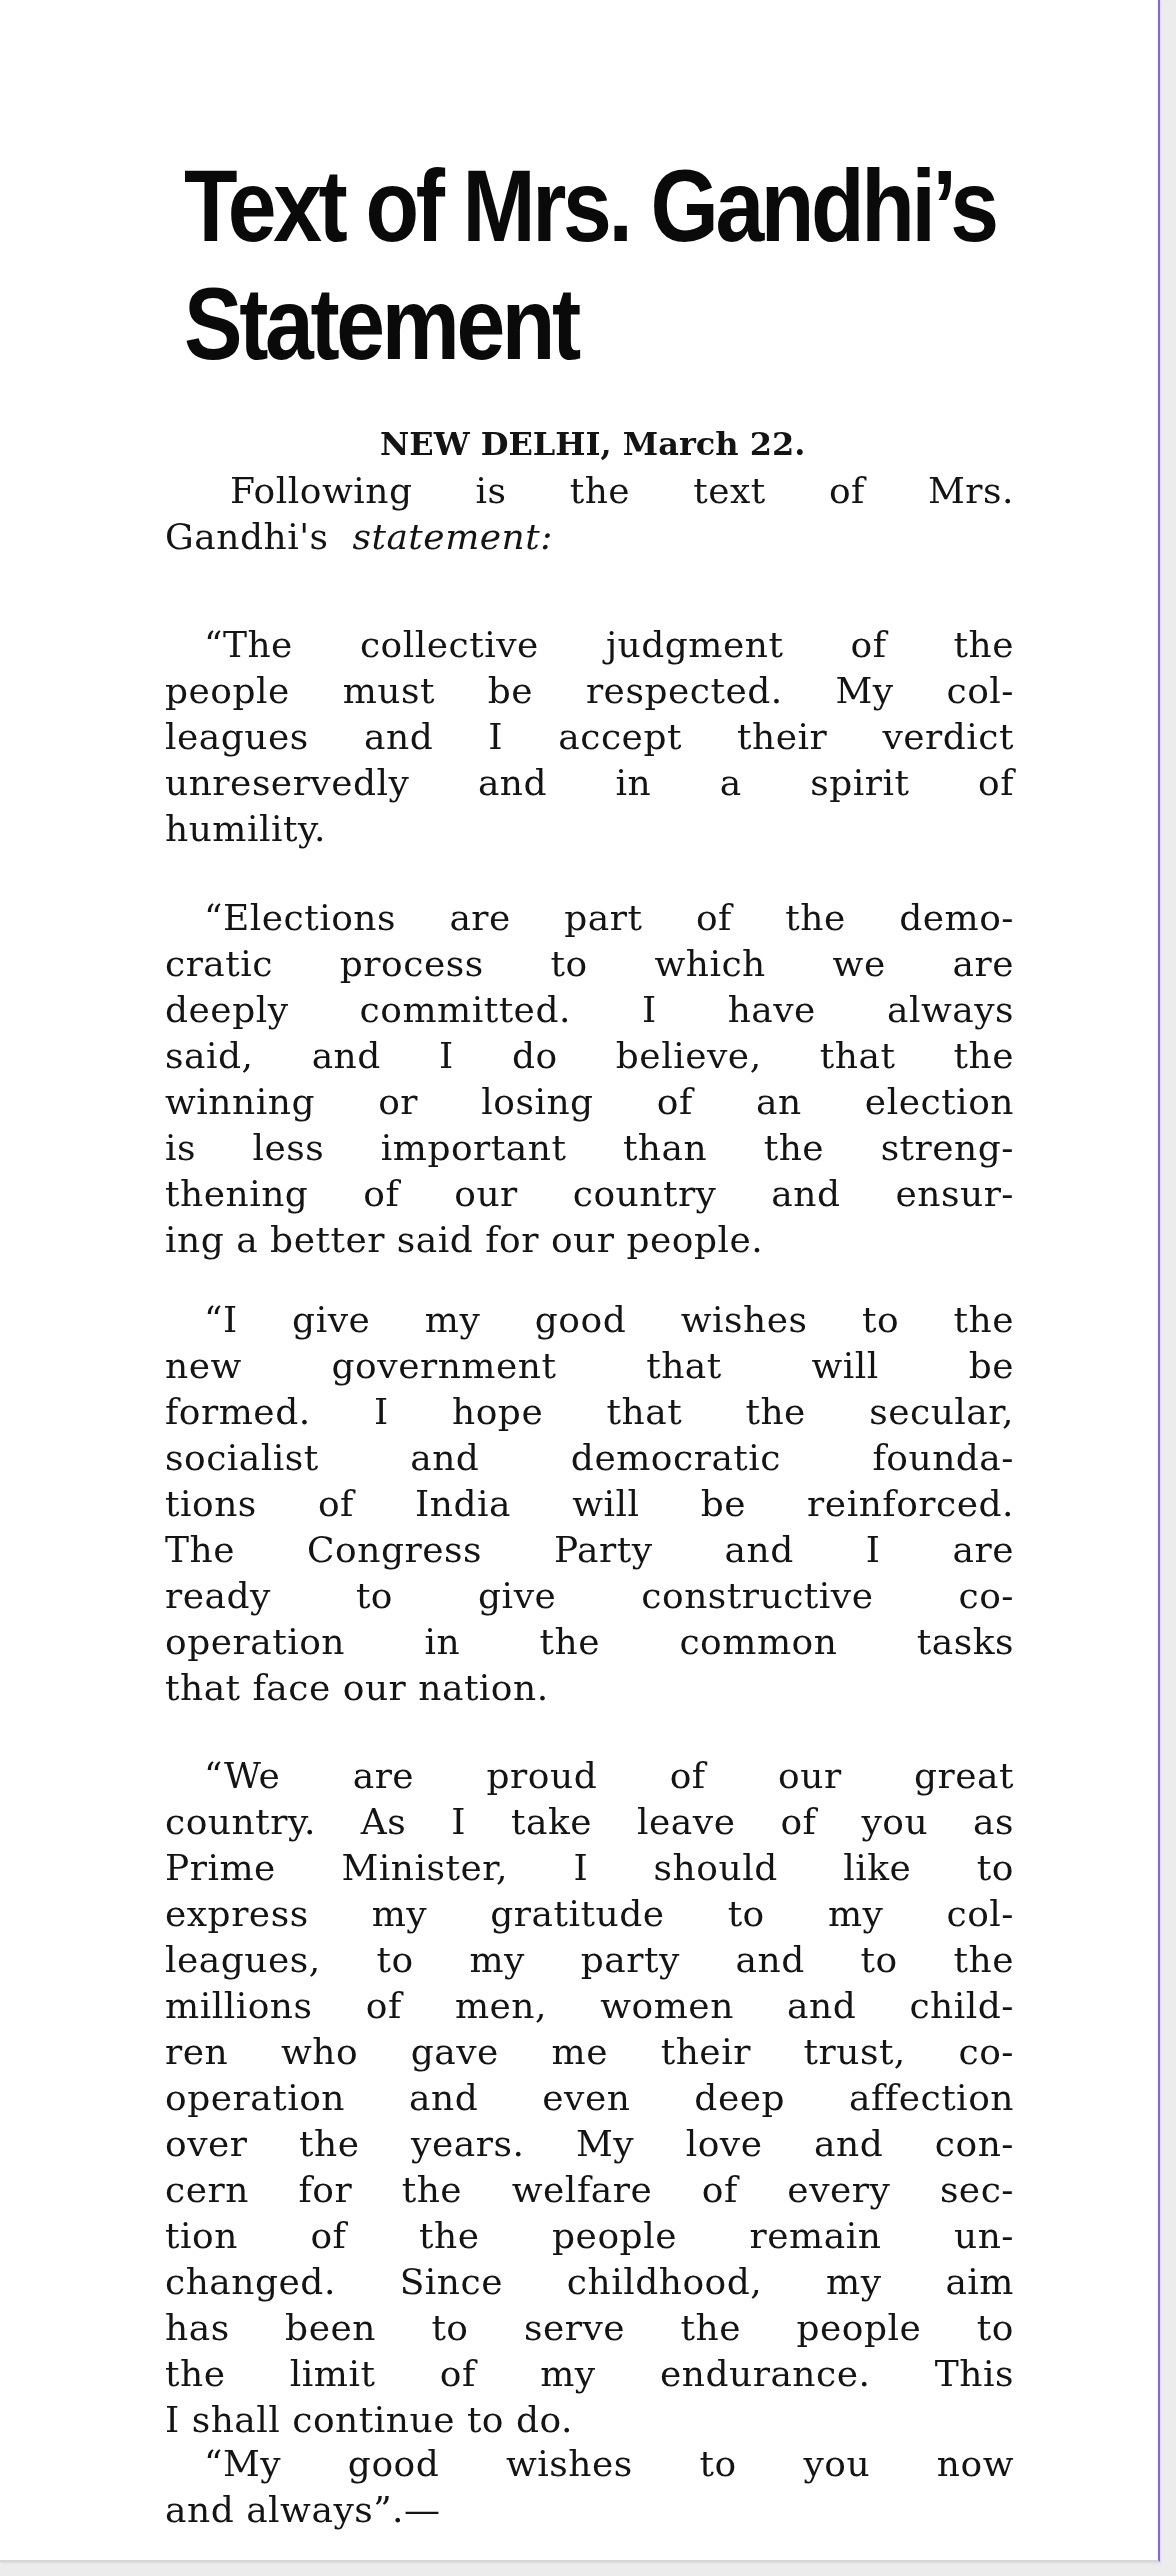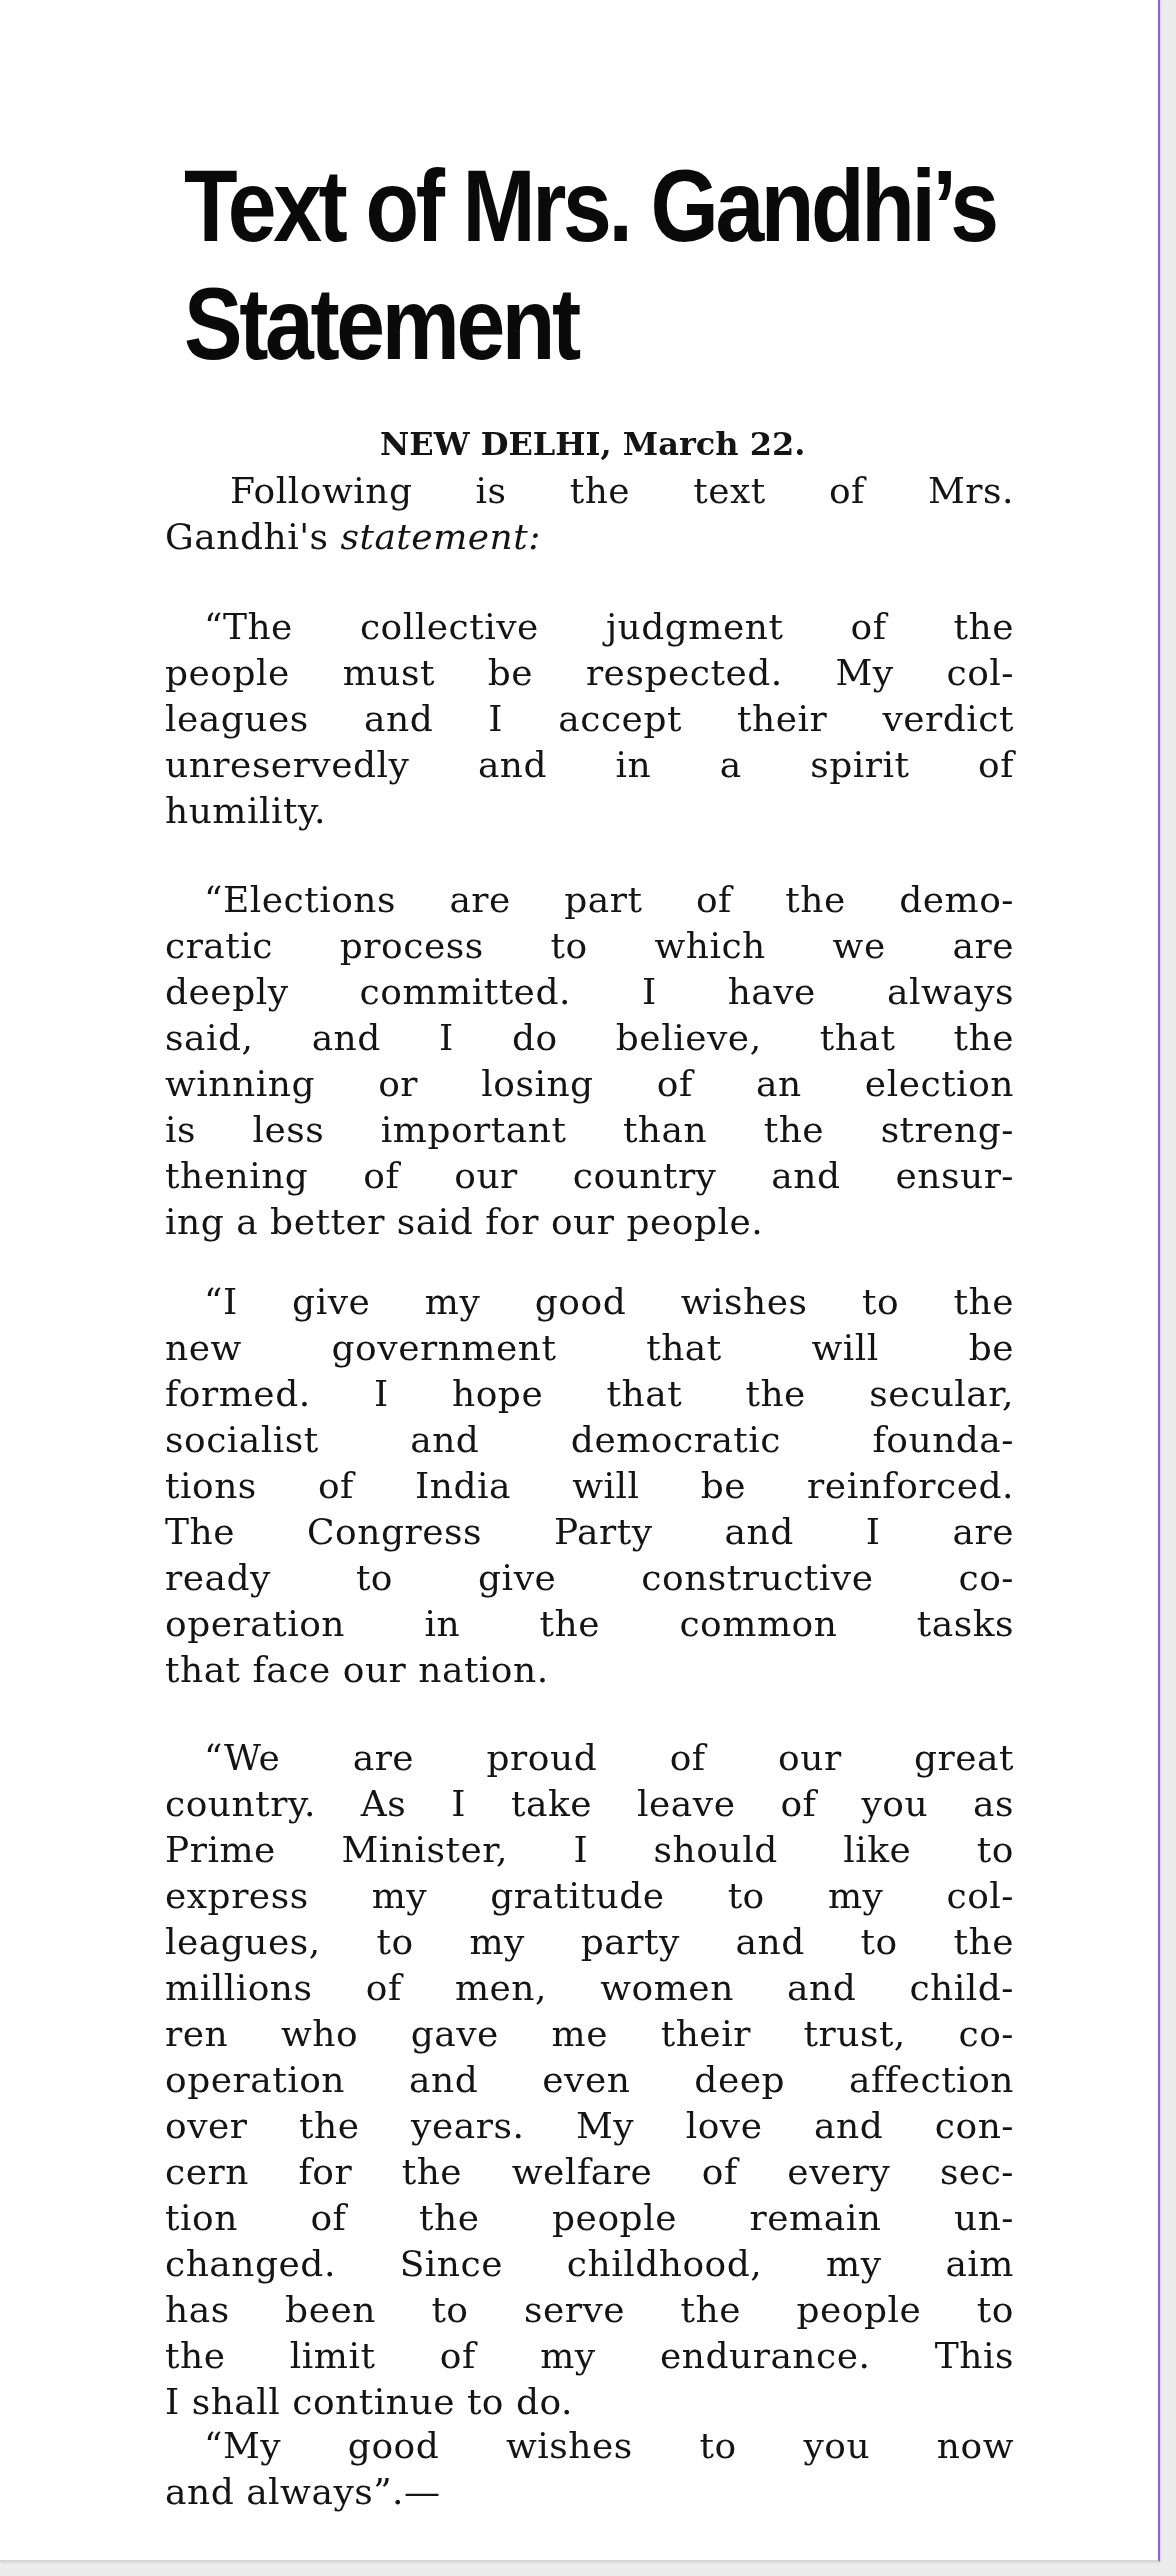--- a/index.html
+++ b/index.html
@@ -23,27 +23,27 @@
   .col {
     position: absolute; left: 165px; width: 849px;
     font-family: "DejaVu Serif", "Liberation Serif", serif;
     font-size: 36px; line-height: 46px; color: #141414;
   }
   .line {
     display: block; white-space: nowrap; text-align: justify; text-align-last: justify;
     height: 46px; overflow: visible; letter-spacing: 0.5px;
   }
   .line.last { text-align-last: left; }
-  .line.indent { padding-left: 39px; }
+  .line.indent { padding-left: 39px; margin-top: 18px; }
   .dateline { position: absolute; left: 380px; top: 421px; width: 637px;
     font-family: "DejaVu Serif", "Liberation Serif", serif; font-size: 32px; line-height: 46px;
     color: #141414; font-weight: 700; white-space: nowrap; }
   .lede { top: 468px; }
   .lede .l1 { padding-left: 65px; }
-  .lede em { font-style: italic; }
+  .lede em { font-style: italic; margin-left: 12px; }
   .p1 { top: 604px; }
   .p2 { top: 877px; }
   .p3 { top: 1279px; }
   .p4 { top: 1735px; }
   .close { top: 2423px; }
 </style>
 </head>
 <body>
 
 <div class="page">

